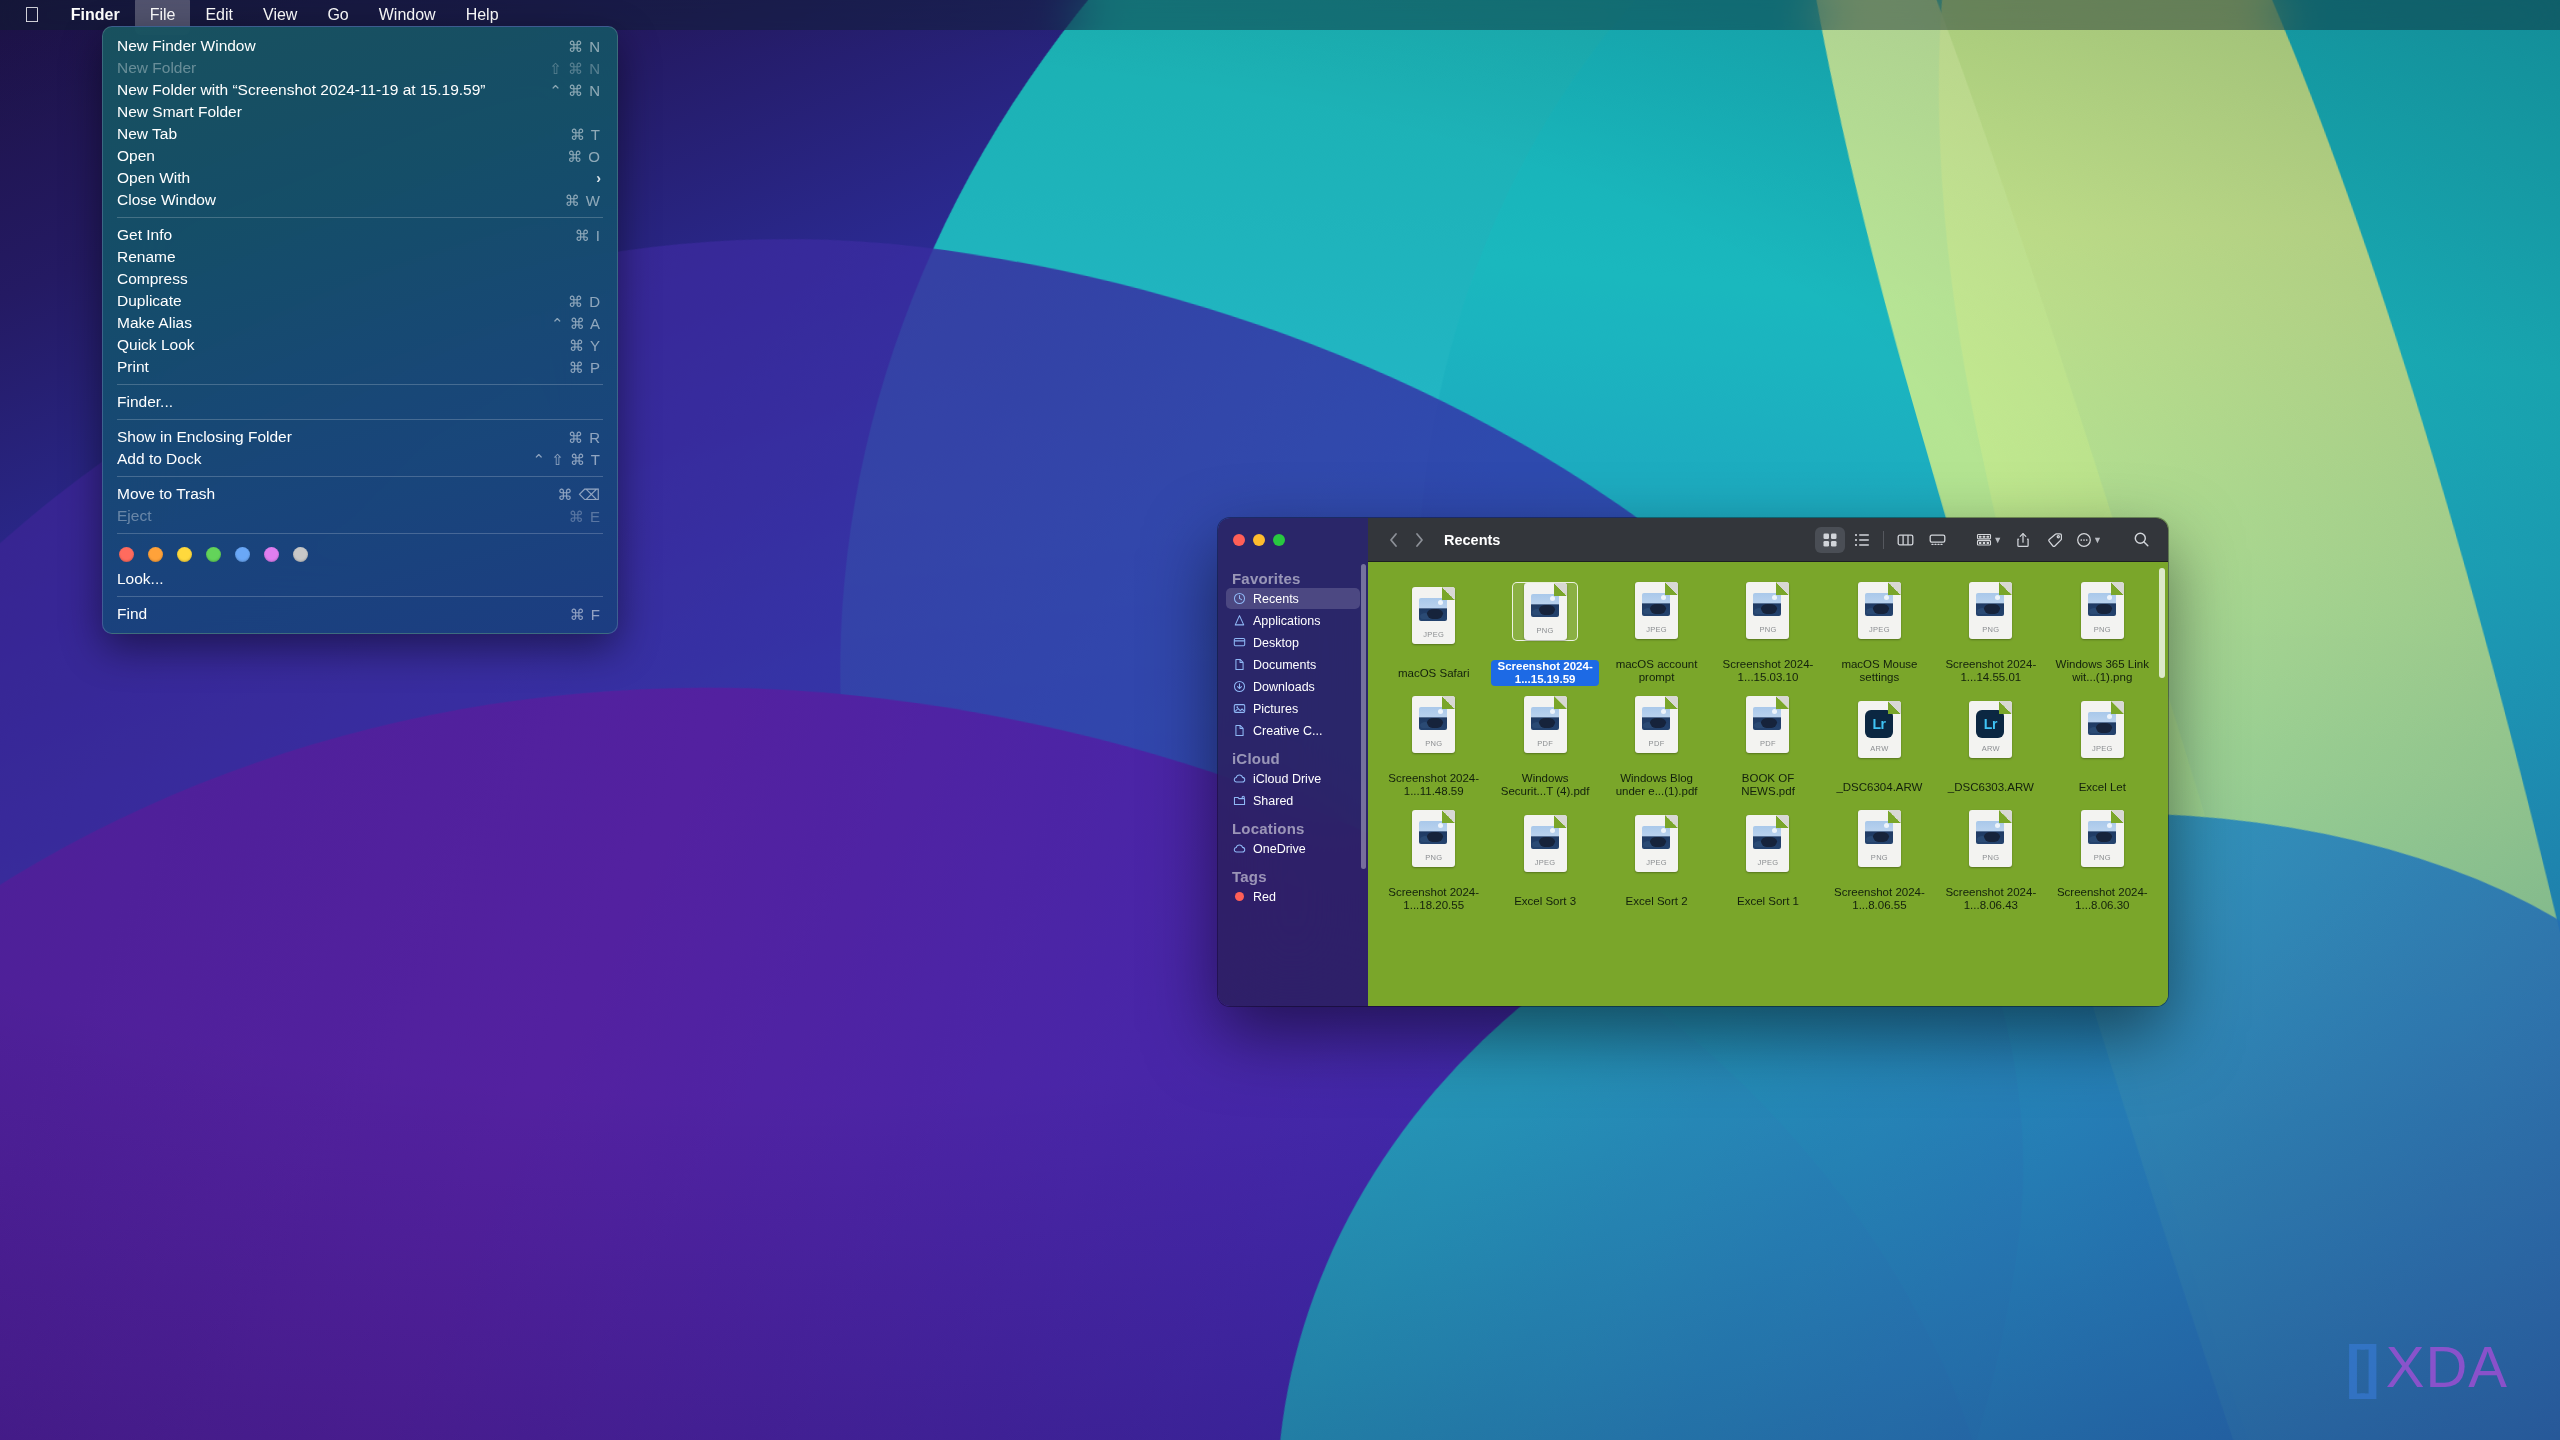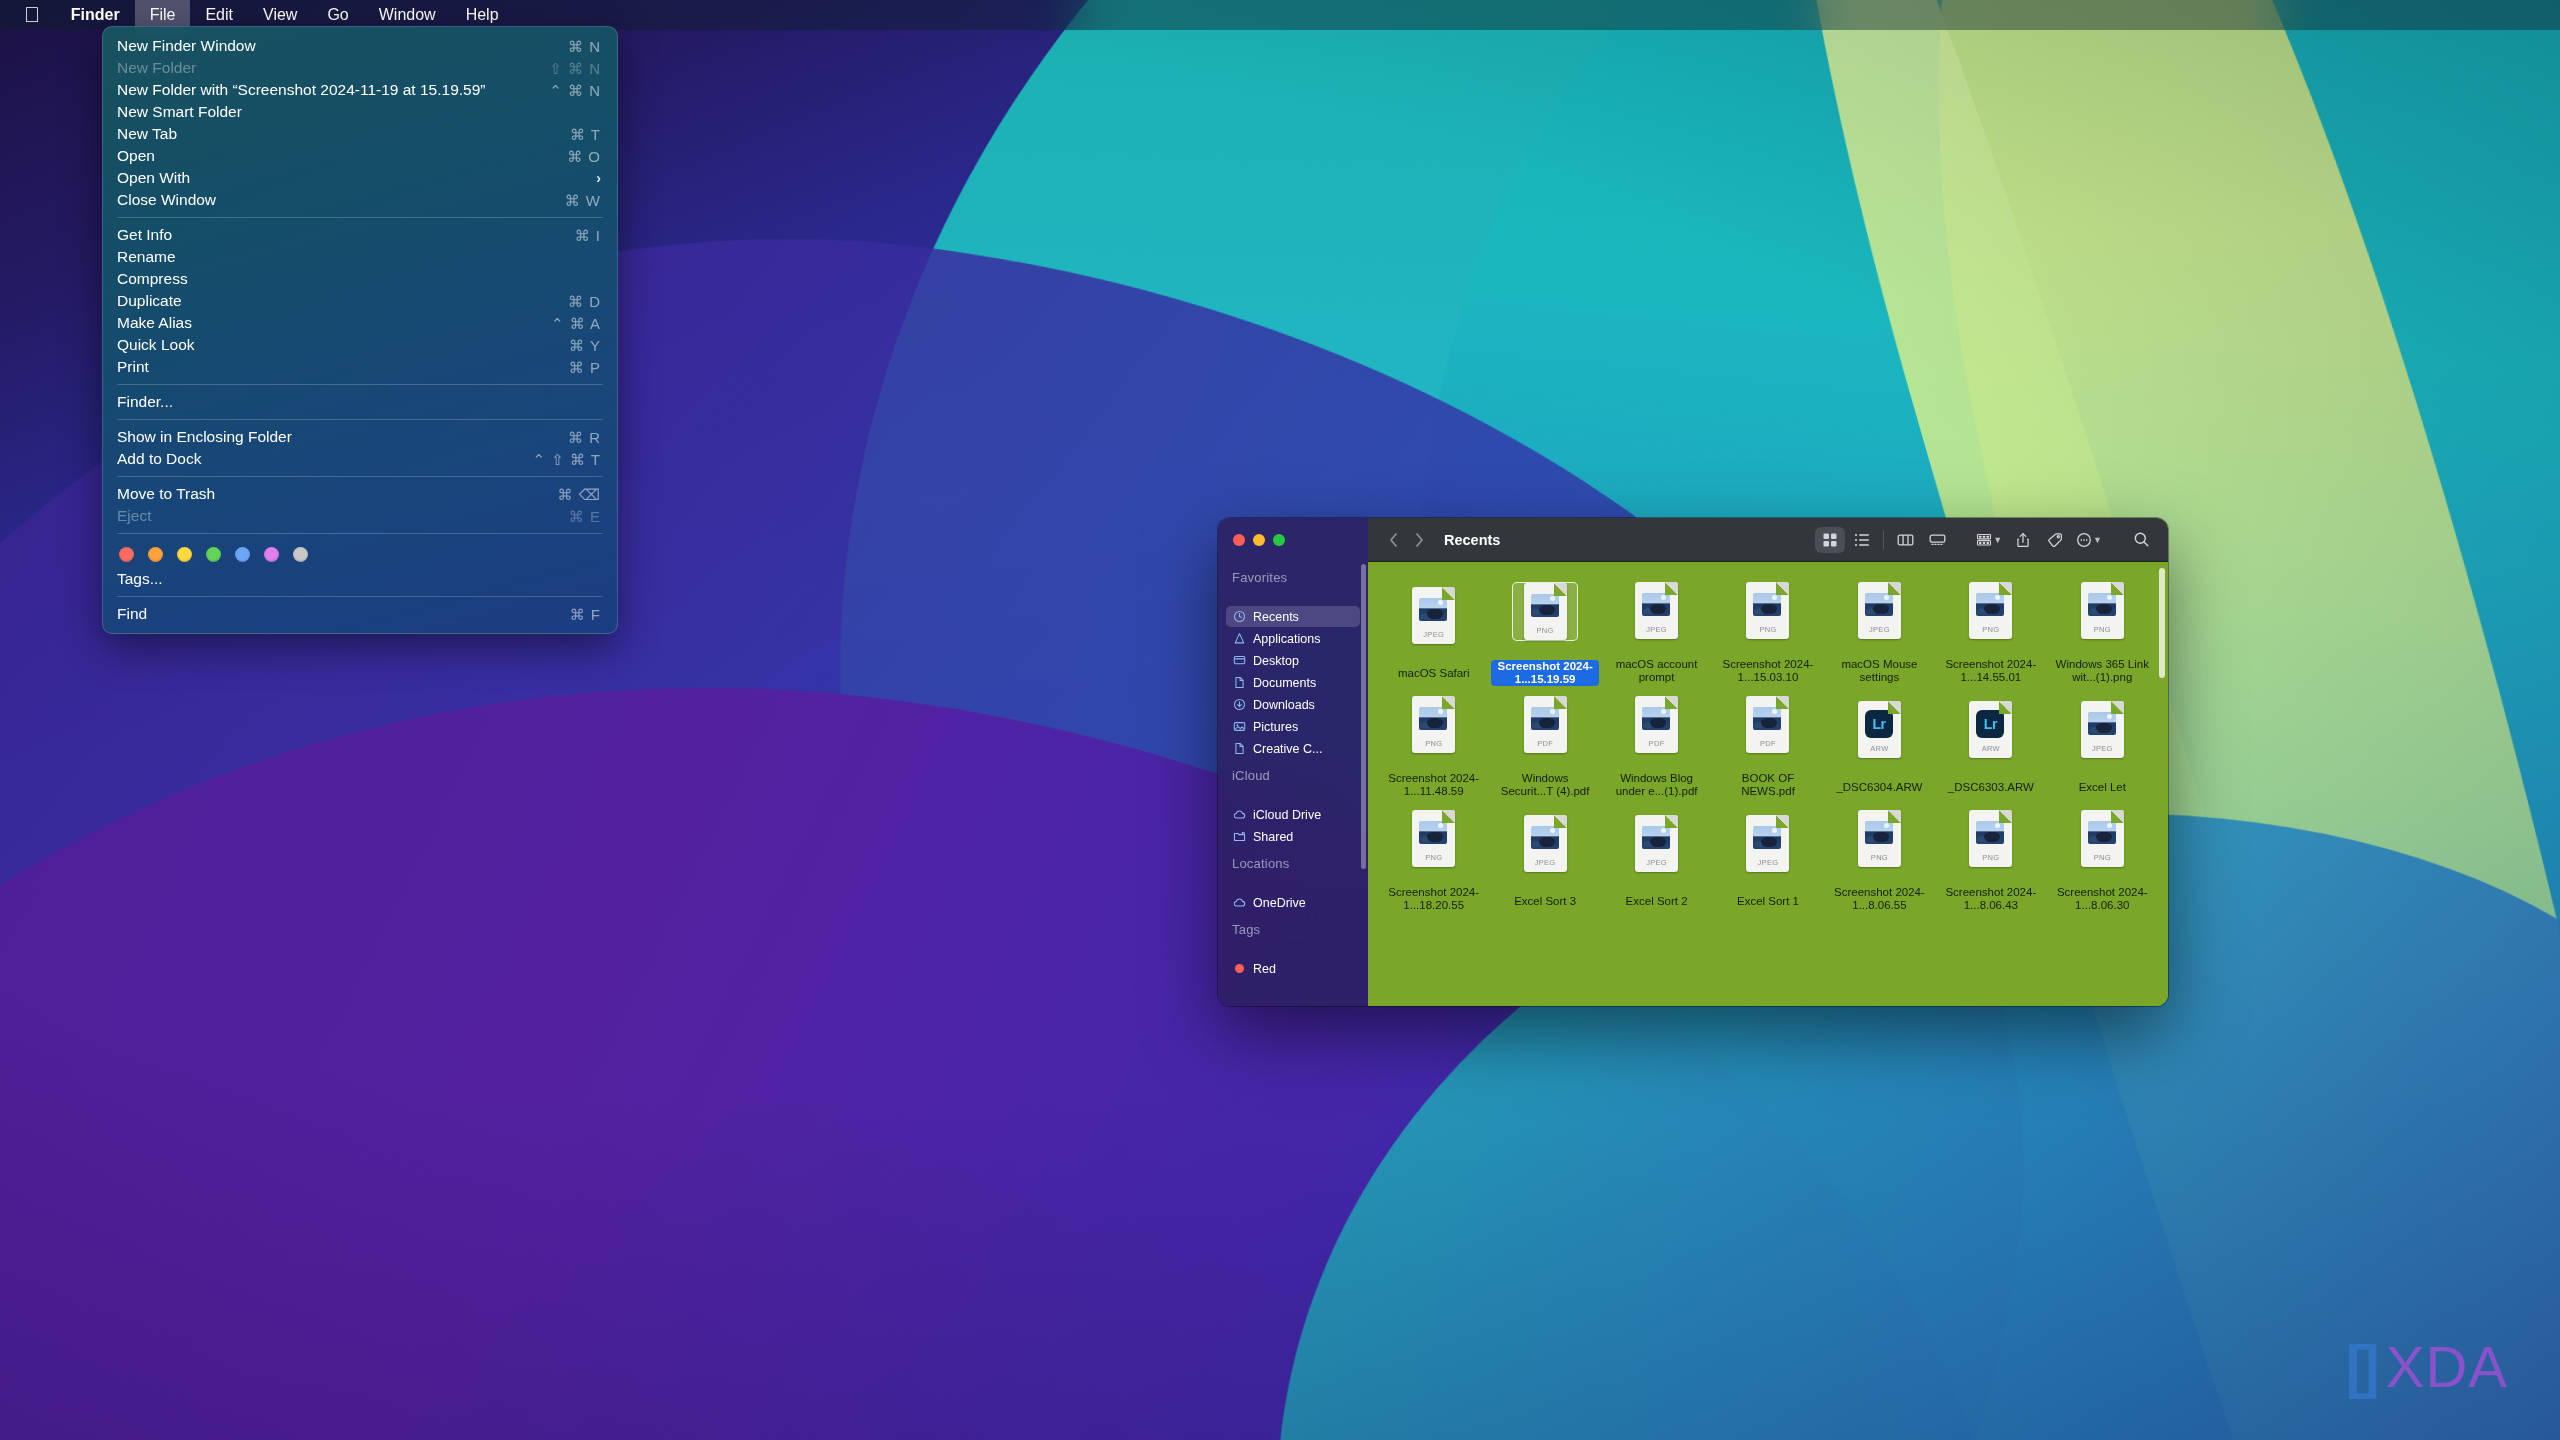--- a/index.html
+++ b/index.html
@@ -195,24 +195,24 @@
   }
   .traffic {
     display: flex; align-items: center; gap: 8px;
     height: 44px; padding-left: 15px;
   }
   .tl { width: 12px; height: 12px; border-radius: 50%; }
   .tl.r { background: #ff5f57; }
   .tl.y { background: #febc2e; }
   .tl.g { background: #28c840; }
   .sb-section {
-    font-size: 13px;
-    font-weight: 400;
+    font-size: 15px;
+    font-weight: 700;
     color: rgba(255,255,255,.52);
-    padding: 8px 0 20px 14px;
+    padding: 8px 0 0 14px;
     letter-spacing: .2px;
   }
   .sb-item {
     display: flex; align-items: center;
     gap: 7px;
     height: 21px;
     margin: 1px 8px;
     padding: 0 6px;
     border-radius: 5px;
     font-size: 12.5px;
@@ -547,21 +547,21 @@
       <div class="tag-row">
         <span class="tag-dot" style="background: rgb(255, 107, 94);"></span>
         <span class="tag-dot" style="background: rgb(255, 162, 58);"></span>
         <span class="tag-dot" style="background: rgb(255, 217, 61);"></span>
         <span class="tag-dot" style="background: rgb(99, 212, 90);"></span>
         <span class="tag-dot" style="background: rgb(106, 168, 247);"></span>
         <span class="tag-dot" style="background: rgb(224, 126, 240);"></span>
         <span class="tag-dot" style="background: rgb(200, 200, 200);"></span>
       </div>
       <div class="mi">
-        <span class="mi-label">Tags...</span>
+        <span class="mi-label">Look...</span>
       </div>
       <div class="mi-sep"></div>
       <div class="mi">
         <span class="mi-label">Find</span>
         <span class="mi-shortcut">⌘ F</span>
       </div>
     </div>
 
   <div id="finder">
 

